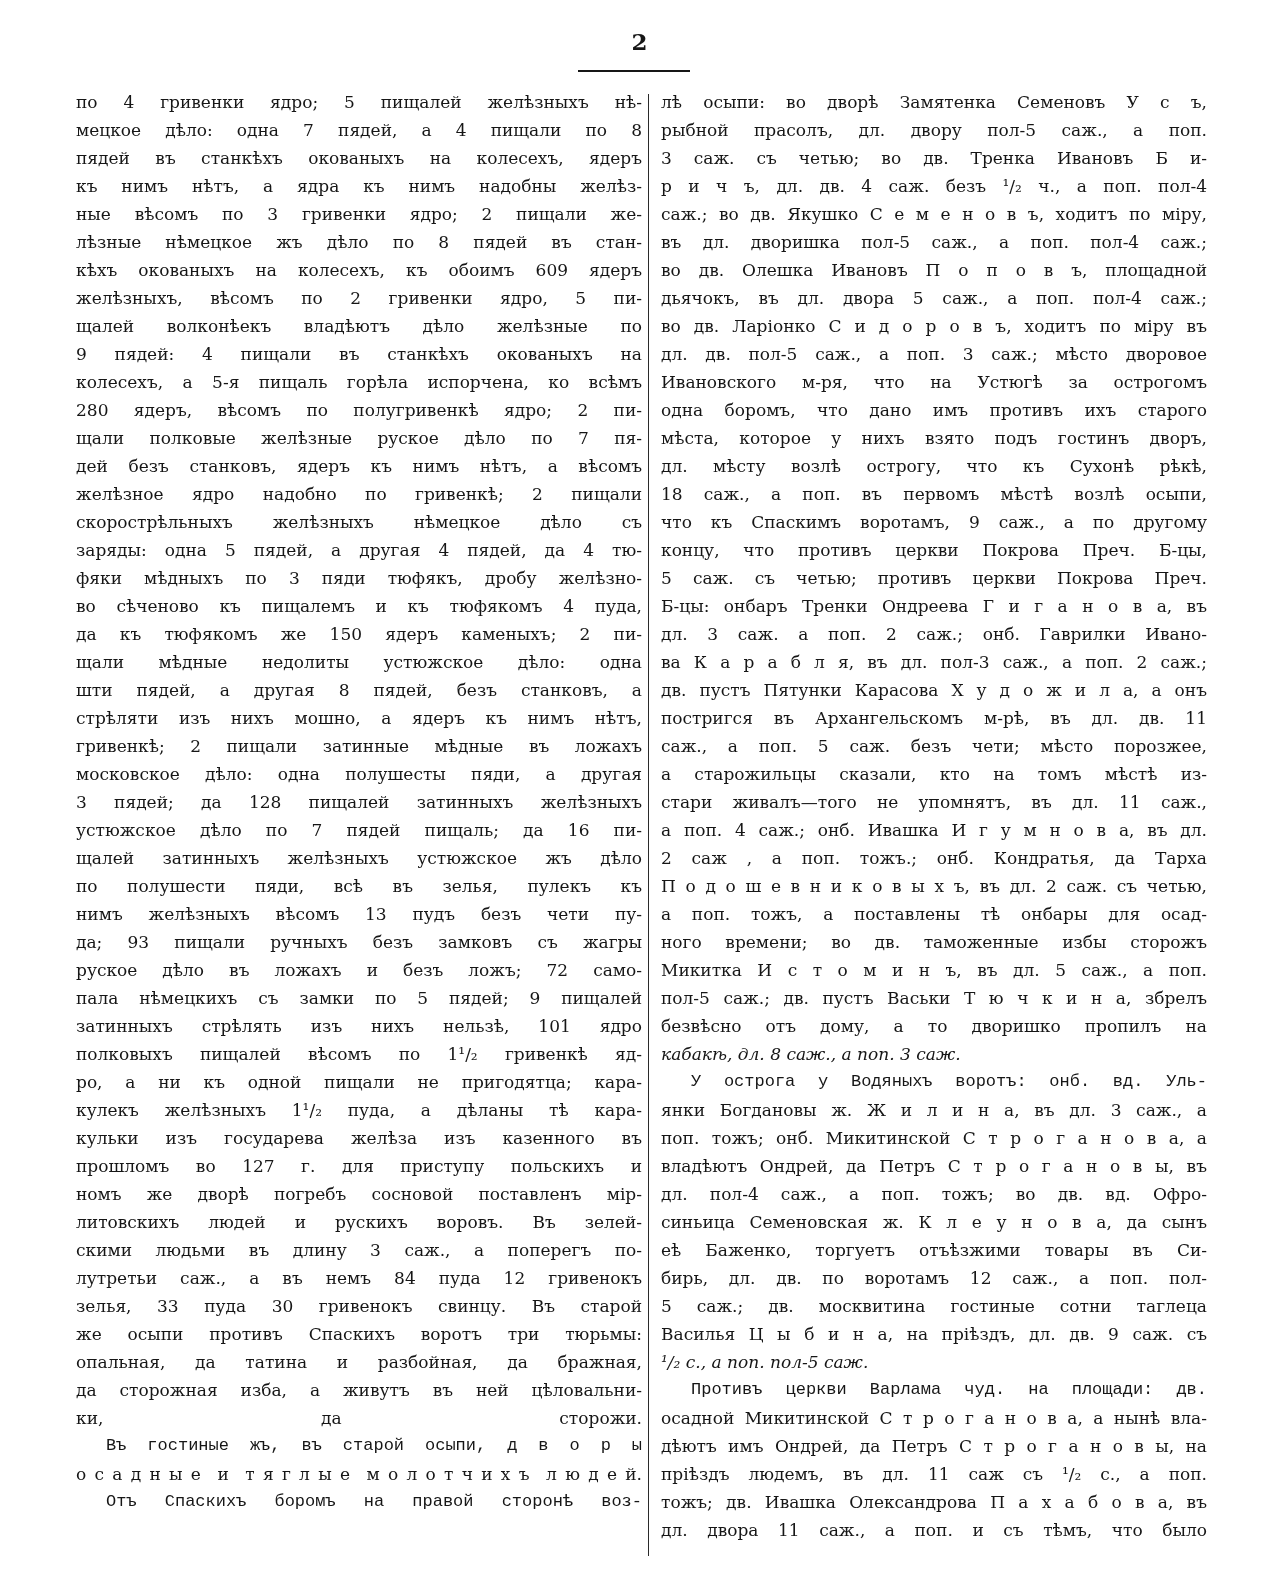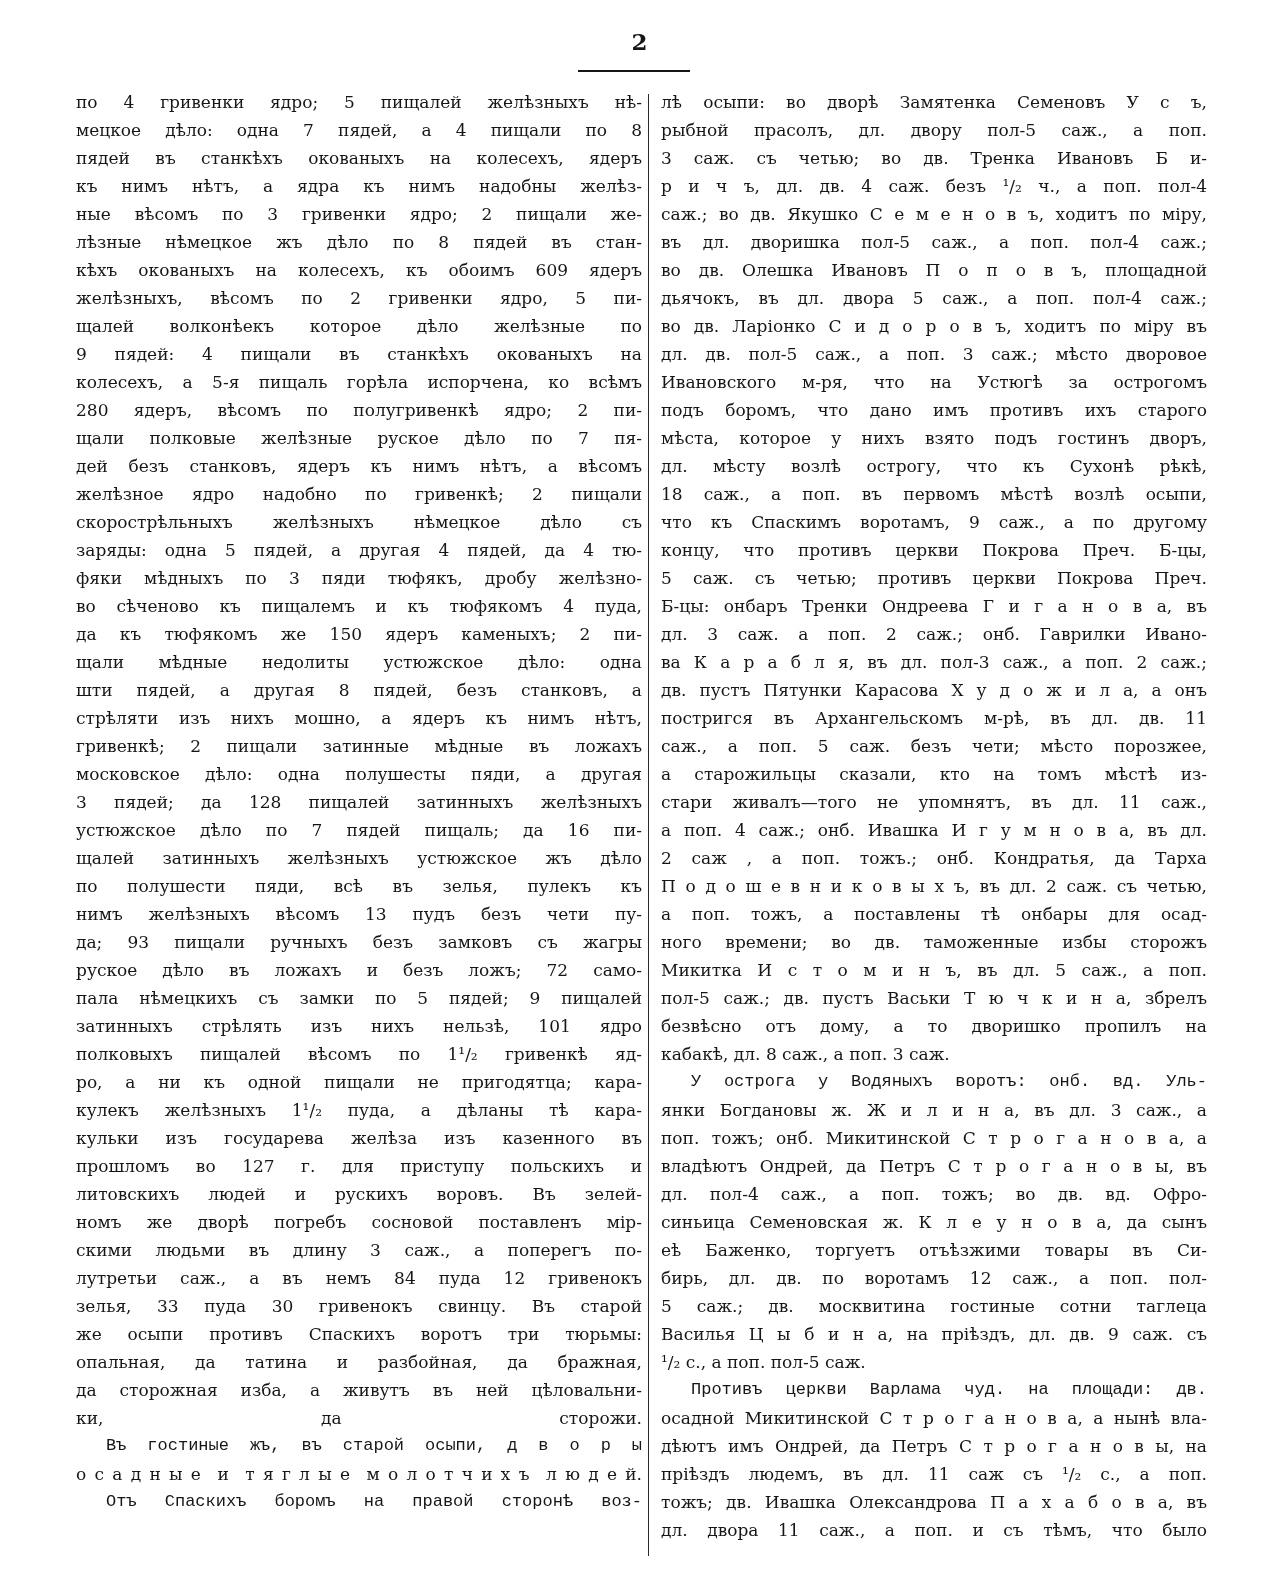--- a/index.html
+++ b/index.html
@@ -34,39 +34,39 @@
   }
   .col-left{left:76px;width:566px;}
   .col-right{left:661px;width:546px;}
   .line{
     height:28px;line-height:28px;
     text-align:justify;
     text-align-last:justify;
     overflow:hidden;
     white-space:nowrap;
   }
-  .line.noj{text-align-last:left;}
+  .line.noj{text-align-last:left;font-style:italic;}
   .line.indent{text-indent:30px;font-family:Liberation Mono, monospace;}
 </style>
 </head>
 <body>
 
 <div class="page">
   <div class="page-number">2</div>
   <div class="header-rule"></div>
   <div class="column col-left" id="col-left">
       <div class="line">по 4 гривенки ядро; 5 пищалей желѣзныхъ нѣ-</div>
       <div class="line">мецкое дѣло: одна 7 пядей, а 4 пищали по 8</div>
       <div class="line">пядей въ станкѣхъ окованыхъ на колесехъ, ядеръ</div>
       <div class="line">къ нимъ нѣтъ, а ядра къ нимъ надобны желѣз-</div>
       <div class="line">ные вѣсомъ по 3 гривенки ядро; 2 пищали же-</div>
       <div class="line">лѣзные нѣмецкое жъ дѣло по 8 пядей въ стан-</div>
       <div class="line">кѣхъ окованыхъ на колесехъ, къ обоимъ 609 ядеръ</div>
       <div class="line">желѣзныхъ, вѣсомъ по 2 гривенки ядро, 5 пи-</div>
-      <div class="line">щалей волконѣекъ которое дѣло желѣзные по</div>
+      <div class="line">щалей волконѣекъ владѣютъ дѣло желѣзные по</div>
       <div class="line">9 пядей: 4 пищали въ станкѣхъ окованыхъ на</div>
       <div class="line">колесехъ, а 5-я пищаль горѣла испорчена, ко всѣмъ</div>
       <div class="line">280 ядеръ, вѣсомъ по полугривенкѣ ядро; 2 пи-</div>
       <div class="line">щали полковые желѣзные руское дѣло по 7 пя-</div>
       <div class="line">дей безъ станковъ, ядеръ къ нимъ нѣтъ, а вѣсомъ</div>
       <div class="line">желѣзное ядро надобно по гривенкѣ; 2 пищали</div>
       <div class="line">скорострѣльныхъ желѣзныхъ нѣмецкое дѣло съ</div>
       <div class="line">заряды: одна 5 пядей, а другая 4 пядей, да 4 тю-</div>
       <div class="line">фяки мѣдныхъ по 3 пяди тюфякъ, дробу желѣзно-</div>
       <div class="line">во сѣченово къ пищалемъ и къ тюфякомъ 4 пуда,</div>
@@ -83,22 +83,22 @@
       <div class="line">нимъ желѣзныхъ вѣсомъ 13 пудъ безъ чети пу-</div>
       <div class="line">да; 93 пищали ручныхъ безъ замковъ съ жагры</div>
       <div class="line">руское дѣло въ ложахъ и безъ ложъ; 72 само-</div>
       <div class="line">пала нѣмецкихъ съ замки по 5 пядей; 9 пищалей</div>
       <div class="line">затинныхъ стрѣлять изъ нихъ нельзѣ, 101 ядро</div>
       <div class="line">полковыхъ пищалей вѣсомъ по 1¹/₂ гривенкѣ яд-</div>
       <div class="line">ро, а ни къ одной пищали не пригодятца; кара-</div>
       <div class="line">кулекъ желѣзныхъ 1¹/₂ пуда, а дѣланы тѣ кара-</div>
       <div class="line">кульки изъ государева желѣза изъ казенного въ</div>
       <div class="line">прошломъ во 127 г. для приступу польскихъ и</div>
+      <div class="line">номъ же дворѣ погребъ сосновой поставленъ мір-</div>
       <div class="line">литовскихъ людей и рускихъ воровъ. Въ зелей-</div>
-      <div class="line">номъ же дворѣ погребъ сосновой поставленъ мір-</div>
       <div class="line">скими людьми въ длину 3 саж., а поперегъ по-</div>
       <div class="line">лутретьи саж., а въ немъ 84 пуда 12 гривенокъ</div>
       <div class="line">зелья, 33 пуда 30 гривенокъ свинцу. Въ старой</div>
       <div class="line">же осыпи противъ Спаскихъ воротъ три тюрьмы:</div>
       <div class="line">опальная, да татина и разбойная, да бражная,</div>
       <div class="line">да сторожная изба, а живутъ въ ней цѣловальни-</div>
       <div class="line">ки, да сторожи.</div>
       <div class="line indent">Въ гостиные жъ, въ старой осыпи, д в о р ы</div>
       <div class="line">о с а д н ы е&nbsp; и&nbsp; т я г л ы е&nbsp; м о л о т ч и х ъ&nbsp; л ю д е й.</div>
       <div class="line indent">Отъ Спаскихъ боромъ на правой сторонѣ воз-</div>
@@ -109,21 +109,21 @@
       <div class="line">рыбной прасолъ, дл. двору пол-5 саж., а поп.</div>
       <div class="line">3 саж. съ четью; во дв. Тренка Ивановъ Б и-</div>
       <div class="line">р и ч ъ, дл. дв. 4 саж. безъ ¹/₂ ч., а поп. пол-4</div>
       <div class="line">саж.; во дв. Якушко С е м е н о в ъ, ходитъ по міру,</div>
       <div class="line">въ дл. дворишка пол-5 саж., а поп. пол-4 саж.;</div>
       <div class="line">во дв. Олешка Ивановъ П о п о в ъ, площадной</div>
       <div class="line">дьячокъ, въ дл. двора 5 саж., а поп. пол-4 саж.;</div>
       <div class="line">во дв. Ларіонко С и д о р о в ъ, ходитъ по міру въ</div>
       <div class="line">дл. дв. пол-5 саж., а поп. 3 саж.; мѣсто дворовое</div>
       <div class="line">Ивановского м-ря, что на Устюгѣ за острогомъ</div>
-      <div class="line">подъ боромъ, что дано имъ противъ ихъ старого</div>
+      <div class="line">одна боромъ, что дано имъ противъ ихъ старого</div>
       <div class="line">мѣста, которое у нихъ взято подъ гостинъ дворъ,</div>
       <div class="line">дл. мѣсту возлѣ острогу, что къ Сухонѣ рѣкѣ,</div>
       <div class="line">18 саж., а поп. въ первомъ мѣстѣ возлѣ осыпи,</div>
       <div class="line">что къ Спаскимъ воротамъ, 9 саж., а по другому</div>
       <div class="line">концу, что противъ церкви Покрова Преч. Б-цы,</div>
       <div class="line">5 саж. съ четью; противъ церкви Покрова Преч.</div>
       <div class="line">Б-цы: онбаръ Тренки Ондреева Г и г а н о в а, въ</div>
       <div class="line">дл. 3 саж. а поп. 2 саж.; онб. Гаврилки Ивано-</div>
       <div class="line">ва К а р а б л я, въ дл. пол-3 саж., а поп. 2 саж.;</div>
       <div class="line">дв. пустъ Пятунки Карасова Х у д о ж и л а, а онъ</div>

